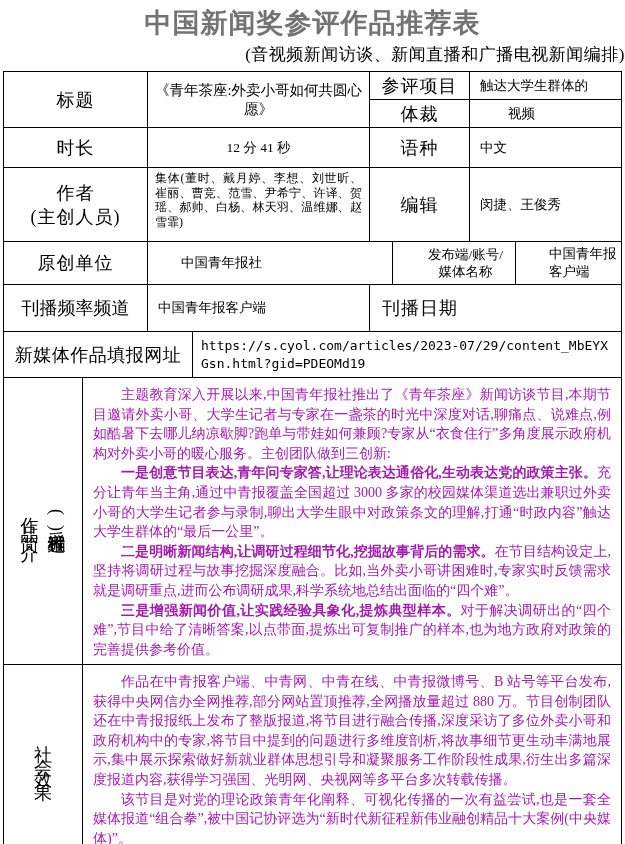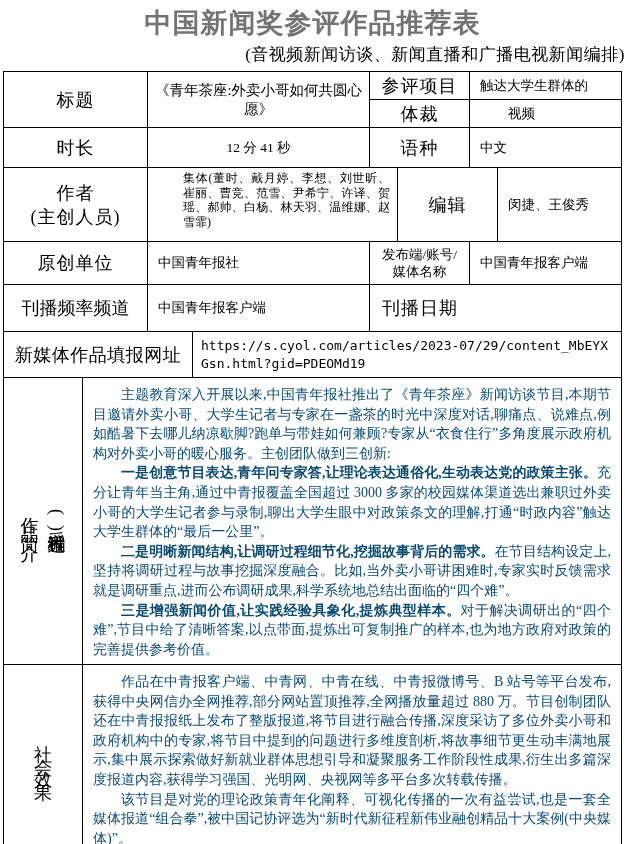--- a/index.html
+++ b/index.html
@@ -13,39 +13,39 @@
   .row:last-child{border-bottom:none;}
   .cell{border-right:1px solid #000;display:flex;align-items:center;justify-content:center;
         box-sizing:border-box;overflow:hidden;}
   .cell:last-child,.subrow .cell:last-child{border-right:none;}
   .w1{width:144px;flex:0 0 144px;}
   .w2{width:222px;flex:0 0 222px;}
   .w3{width:100px;flex:0 0 100px;}
   .w4{flex:1;}
   .wUrlLabel{width:189px;flex:0 0 189px;}
   .wVert{width:79px;flex:0 0 79px;}
-  .hA{height:56px;} .hB{height:40px;} .hC{height:74px;} .hD{height:43px;}
+  .hA{height:56px;} .hB{height:40px;} .hC{height:74px;} .hD{height:43px;gap:23px;}
   .hE{height:47px;} .hF{height:46px;} .hG{height:287px;} .hH{height:183px;}
   .stack{display:flex;flex-direction:column;flex:1;}
   .subrow{display:flex;flex:1;border-bottom:1px solid #000;}
   .subrow:last-child{border-bottom:none;gap:28px;}
   .label{font-size:18px;letter-spacing:1px;text-align:center;color:#000;}
   .label.small{font-size:13.5px;letter-spacing:0;line-height:17px;}
   .label .ln{display:block;text-align:center;}
   .value{font-size:13.5px;color:#000;}
   .value.left{justify-content:flex-start;padding-left:10px;text-align:left;}
   .value.center{text-align:center;padding:0 6px;}
   .value.names{font-size:12px;line-height:14.6px;align-items:center;
-        padding:3px 7px;text-align:justify;display:block;margin-left:28px;}
+        padding:3px 7px;text-align:justify;display:block;}
   .value.url{font-family:"DejaVu Sans Mono","Liberation Mono",monospace;font-size:13px;
         line-height:18px;justify-content:flex-start;text-align:left;padding:3px 8px;
         word-break:break-all;}
   .twoLine{display:flex;flex-direction:column;line-height:24px;}
   .textcell{display:block;padding:7px 10px 0 10px;font-size:14px;line-height:19.6px;
-        text-align:justify;color:#0c4a6e;}
+        text-align:justify;color:#a21caf;}
   .textcell p{margin:0;text-indent:2em;}
   .textcell span.b{font-weight:bold;}
   .vlabel{display:flex;align-items:center;justify-content:center;gap:3px;}
   .vcol{writing-mode:vertical-rl;text-orientation:mixed;font-size:18px;color:#000;}
   .vsp8{letter-spacing:9px;} .vsp2{letter-spacing:2px;} .vsp12{letter-spacing:13px;}
 </style>
 </head>
 <body>
 
 <div class="page">

